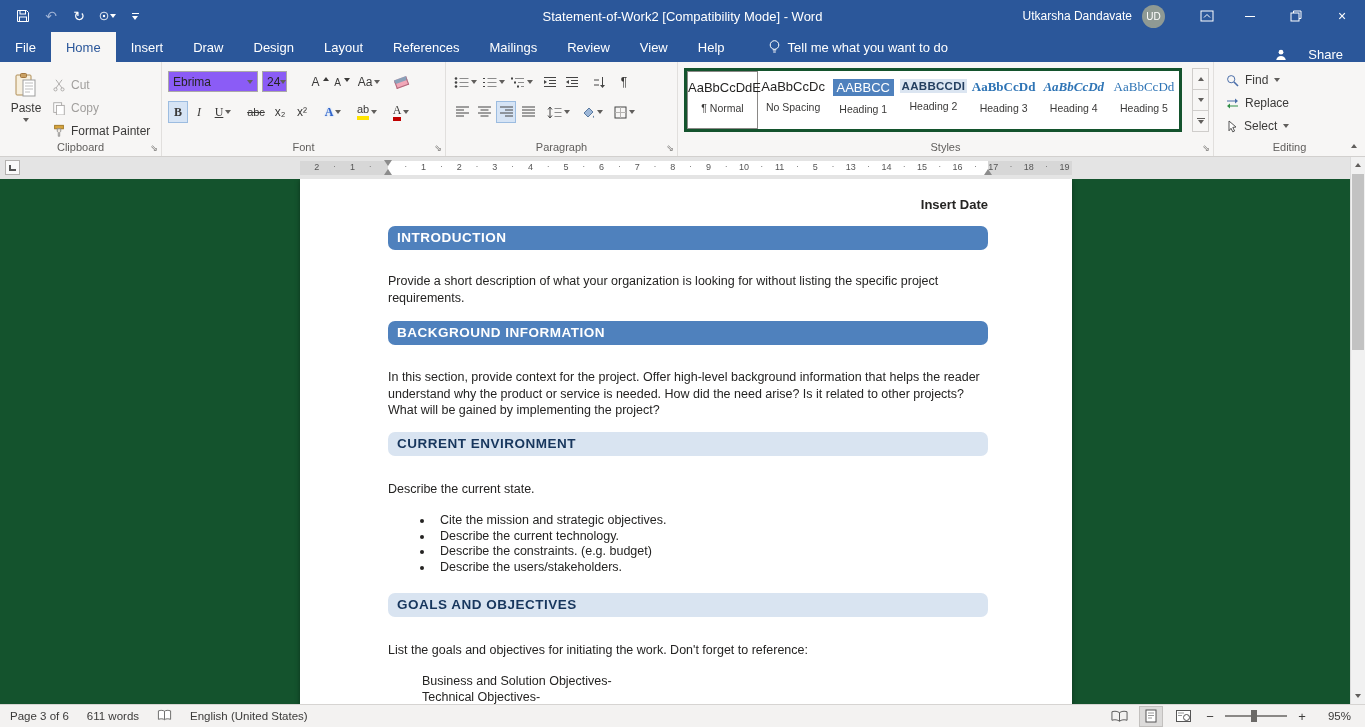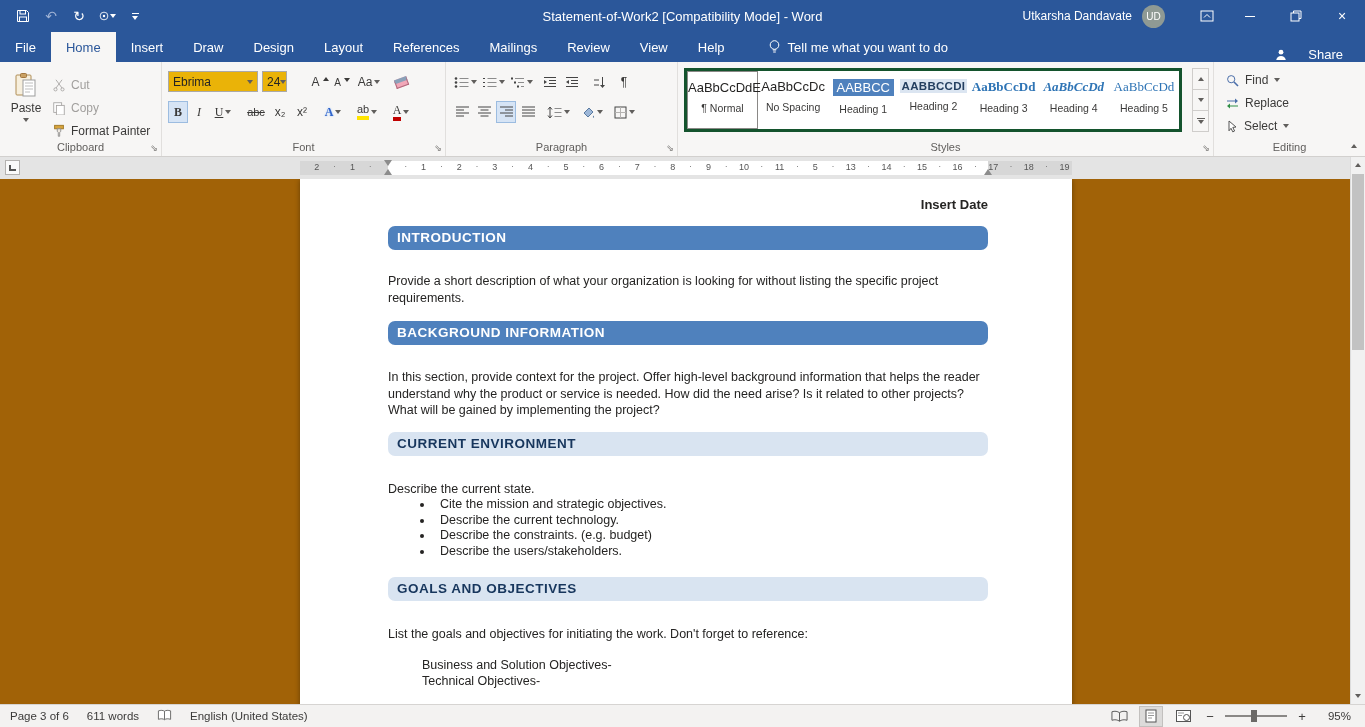--- a/index.html
+++ b/index.html
@@ -34,21 +34,21 @@
 
   
   .ribbon { position:absolute; top:62px; left:0; right:0; height:95px; background:#f7f6f5; border-bottom:1px solid #d2d0ce; display:flex; }
   .rgroup { position:relative; border-right:1px solid #e1dfdd; height:100%; flex:none; }
   .grouplabel { position:absolute; bottom:3px; left:0; right:0; text-align:center; font-size:11px; color:#605e5c; }
   .launcher { position:absolute; right:3px; bottom:3px; font-size:9px; color:#7a7876; line-height:1; }
   .row1 { position:absolute; top:9px; left:0; right:0; height:22px; }
   .row2 { position:absolute; top:39px; left:0; right:0; height:22px; }
   .ibtn { position:absolute; height:22px; display:flex; align-items:center; justify-content:center; gap:2px; color:#3b3a39; font-size:12px; }
   .ibtn.sel { background:#d6e4f5; border:1px solid #9cbce0; }
-  .combo { position:absolute; height:21px; background:#eab308; border:1px solid #aba9a7; display:flex; align-items:center; justify-content:space-between; padding:0 4px; font-size:12px; }
+  .combo { position:absolute; height:21px; background:#8b5cf6; border:1px solid #aba9a7; display:flex; align-items:center; justify-content:space-between; padding:0 4px; font-size:12px; }
   .bigbtn { position:absolute; left:5px; top:6px; width:42px; height:74px; display:flex; flex-direction:column; align-items:center; padding-top:4px; gap:3px; color:#3b3a39; }
   .smallbtn { position:absolute; left:52px; height:21px; display:flex; align-items:center; gap:5px; font-size:12px; color:#3b3a39; white-space:nowrap; }
   .smallbtn.dis { color:#a19f9d; }
   .bld { font-weight:700; font-family:"Liberation Serif",serif; }
   .itl { font-style:italic; font-family:"Liberation Serif",serif; }
   .und { text-decoration:underline; font-family:"Liberation Serif",serif; }
   .strk { text-decoration:line-through; font-size:11px; }
   .ubar-y { display:inline-block; border-bottom:4px solid #ffe400; line-height:1; padding-bottom:1px; font-size:11px; }
   .ubar-r { display:inline-block; border-bottom:4px solid #c00000; line-height:1; padding-bottom:1px; font-family:"Liberation Serif",serif; }
   .fxA { color:#3366cc; font-family:"Liberation Serif",serif; font-weight:700; text-shadow:0 0 2px #9cc3f5; }
@@ -86,29 +86,29 @@
   .rmarginL { position:absolute; left:300px; width:88px; top:4px; height:14px; background:#d7d7d7; }
   .rmarginR { position:absolute; left:988px; width:84px; top:4px; height:14px; background:#d7d7d7; }
   .rnum { position:absolute; top:5px; transform:translateX(-50%); font-size:9px; color:#555; }
   .rdot { position:absolute; top:4px; transform:translateX(-50%); font-size:9px; color:#777; }
   .indmark { position:absolute; width:0; height:0; }
   .ind-top { left:384px; top:3px; border-left:4px solid transparent; border-right:4px solid transparent; border-top:6px solid #8c8c8c; }
   .ind-bot { left:384px; top:12px; border-left:4px solid transparent; border-right:4px solid transparent; border-bottom:6px solid #8c8c8c; }
   .ind-right { left:984px; top:12px; border-left:4px solid transparent; border-right:4px solid transparent; border-bottom:6px solid #8c8c8c; }
 
   
-  .docarea { position:absolute; top:179px; left:0; right:0; bottom:23px; background:#a16207; overflow:hidden; }
+  .docarea { position:absolute; top:179px; left:0; right:0; bottom:23px; background:#14532d; overflow:hidden; }
   .page { position:absolute; left:300px; top:0; width:772px; height:560px; background:#fff; box-shadow:0 1px 5px rgba(0,0,0,.38); padding:18px 84px 0 88px; }
   .insert-date { text-align:right; font-weight:700; font-size:13px; }
   .hbar { margin-top:14px; padding:4px 9px 5px; font-size:13.5px; font-weight:700; letter-spacing:.5px;border-radius:7px; }
   .h1bar { background:#4f81bd; color:#fff; }
   .h2bar { background:#d9e4f1; color:#17365d; }
   .para { margin-top:23px; font-size:12.5px; line-height:16.5px; }
   .mt15 { margin-top:15px; } .mt13 { margin-top:13px; } .mt18 { margin-top:18px; } .mt25 { margin-top:25px; }
-  ul.doclist { padding-left:46px; font-size:12.5px; }
+  ul.doclist { margin-top:16px; padding-left:46px; font-size:12.5px; }
   ul.doclist li { line-height:15.5px; padding-left:6px; }
   .goalline { margin-left:34px; font-size:12.5px; line-height:16px; }
   .goalline.first { margin-top:14px; }
 
   
   .vscroll { position:absolute; right:0; top:157px; bottom:23px; width:15px; background:#f1f1f1; border-left:1px solid #dcdcdc; }
   .varrow { position:absolute; left:0; right:0; height:16px; display:flex; align-items:center; justify-content:center; }
   .vthumb { position:absolute; left:1px; right:1px; top:17px; height:176px; background:#c2c2c2; }
 
   

